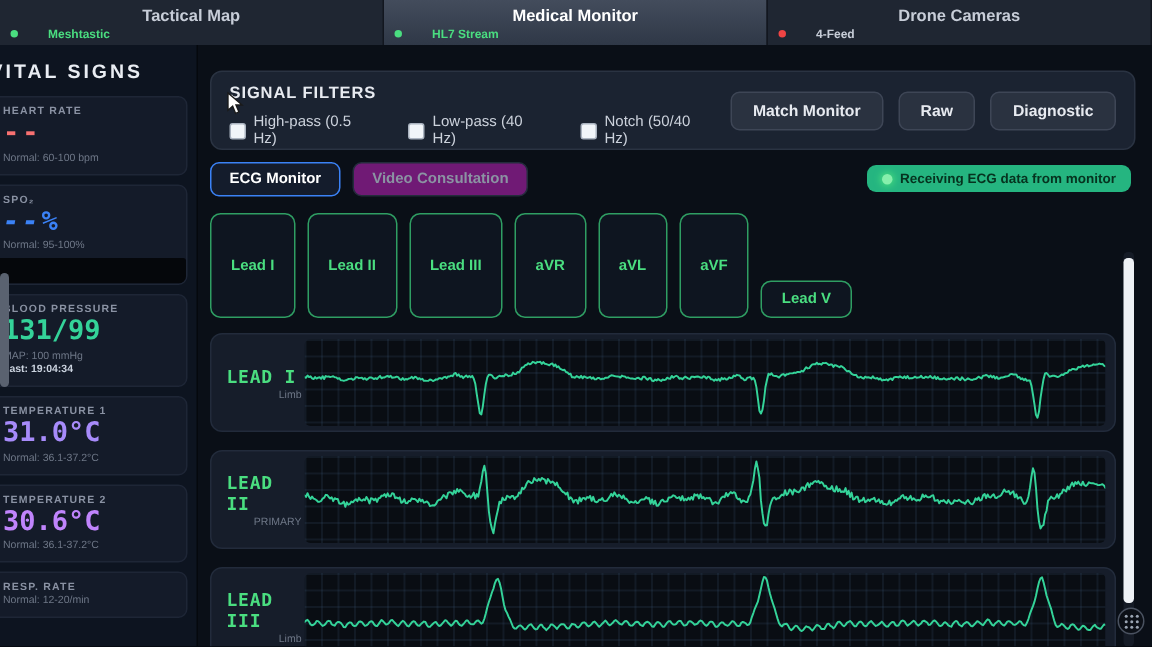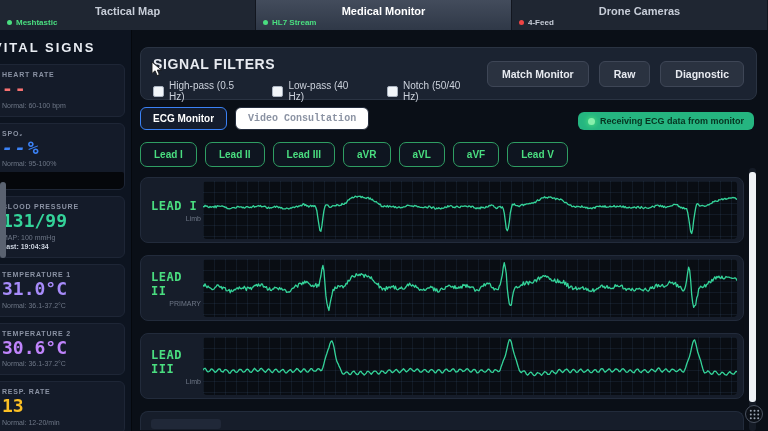--- a/index.html
+++ b/index.html
@@ -6,21 +6,21 @@
   html,body { width:768px; height:431px; overflow:hidden; background:#05080d; }
   body { font-family:"Liberation Sans", sans-serif; }
   #app { position:relative; width:768px; height:431px; background:#0a0f17; overflow:hidden; }
 
   
   .topbar { display:flex; height:30px; background:#20273466; }
   .top-tab { position:relative; flex:1; background:#1f2632; border-right:1px solid #12161f; cursor:pointer; }
   .top-tab.active { background:linear-gradient(180deg,#434c5c,#2f3847); }
   .top-tab-title { position:absolute; top:5px; left:0; right:0; text-align:center; font-size:11px; font-weight:bold; color:#c7cdd8; }
   .top-tab.active .top-tab-title { color:#ffffff; }
-  .top-tab-status { position:absolute; left:7px; bottom:3px; display:flex; align-items:center; gap:4px; font-size:8px; font-weight:bold; }
+  .top-tab-status { position:absolute; left:7px; bottom:3px; display:flex; align-items:center; gap:20px; font-size:8px; font-weight:bold; }
   .dot { width:5px; height:5px; border-radius:50%; }
 
   
   .content { display:flex; height:401px; }
 
   
   .sidebar { width:132px; height:100%; background:#0d1420; border-right:1px solid #05080d; overflow:hidden; position:relative; }
   .sidebar-inner { width:150px; margin-left:-13px; padding:10px 12px 0 6px; }
   .sidebar-title { font-size:13px; font-weight:bold; letter-spacing:2px; color:#e9edf3; margin-bottom:9px; }
   .vital-card { background:#141b29; border:1px solid #1e2636; border-radius:6px; padding:6px 8px 7px 8px; margin-bottom:6px; overflow:hidden; }
@@ -31,32 +31,32 @@
   .v-normal { font-size:7px; color:#6e7787; margin-top:2px; }
   .v-extra { font-size:7px; color:#cbd3df; font-weight:bold; margin-top:2px; }
   .v-strip { height:17px; background:#05070b; border-radius:2px; margin:5px -8px -7px -8px; position:relative; }
   .side-scroll-thumb { position:absolute; left:0; top:152px; width:6px; height:76px; background:#5a6270; border-radius:3px; }
 
   
   .main { flex:1; position:relative; background:#0a0f17; }
 
   .filters-panel { display:flex; margin:17px 11px 0 8px; background:#1b2331; border:1px solid #2a3342; border-radius:8px; height:53px; }
   .filters-left { flex:1; padding:8px 12px 0 12px; }
-  .filters-title { font-size:14px; font-weight:bold; letter-spacing:0.6px; color:#e7eaf0; }
+  .filters-title { font-size:11px; font-weight:bold; letter-spacing:0.6px; color:#e7eaf0; }
   .filters-row { display:flex; align-items:center; gap:24px; margin-top:8px; }
   .filter-item { display:flex; align-items:center; gap:5px; }
   .checkbox { width:11px; height:11px; background:#f1f5f9; border:1px solid #aab3c0; border-radius:2px; cursor:pointer; flex:none; }
   .filter-label { font-size:10px; color:#ccd2dc; }
   .filters-buttons { display:flex; align-items:center; gap:10px; padding-right:12px; }
   .f-btn { background:#2a3240; border:1px solid #3e4656; border-radius:6px; color:#e7eaf0; font-size:10.5px; font-weight:bold; padding:6px 14px; cursor:pointer; font-family:inherit; }
 
-  .viewtabs-row { display:flex; align-items:flex-end; margin:8px 14px 0 8px; height:22px; }
+  .viewtabs-row { display:flex; align-items:center; margin:8px 14px 0 8px; height:22px; }
   .view-tab { border-radius:6px; font-size:10px; font-weight:bold; padding:5px 12px; cursor:pointer; font-family:inherit; }
   .view-tab.active { background:#141c2c; border:1px solid #3b82f6; color:#ffffff; margin-right:8px; }
-  .view-tab.inactive { background:#ffffff; border:1px solid #242c3c; color:#8b93a3;font-family:Liberation Mono, monospace; }
+  .view-tab.inactive { background:#701a75; border:1px solid #242c3c; color:#8b93a3; }
   .badge { margin-left:auto; display:flex; align-items:center; gap:5px; border-radius:6px; padding:4px 10px; }
   .badge-dot { width:7px; height:7px; border-radius:50%; background:#86efac; box-shadow:0 0 5px 1px #4ade80; }
   .badge-text { font-size:9px; font-weight:bold; }
 
   .leads-row { display:flex; gap:8px; margin:12px 8px 0 8px; }
   .lead-btn { background:#0e1520; border:1px solid #2f9e63; border-radius:7px; font-size:10px; font-weight:bold; padding:6px 13px; cursor:pointer; font-family:inherit; }
 
   .charts { margin:10px 24px 0 8px; }
   .chart-card { display:flex; height:66px; background:#161d2a; border:1px solid #222b3b; border-radius:8px; margin-bottom:12px; padding:4px 6px; }
   .chart-label-col { width:56px; display:flex; flex-direction:column; justify-content:center; padding-left:4px; flex:none; }
@@ -139,21 +139,20 @@
         </div>
 
         <div class="vital-card">
           <div class="v-label">TEMPERATURE 2</div>
           <div class="v-value" style="color: rgb(192, 132, 252);">30.6°C</div>
           <div class="v-normal">Normal: 36.1-37.2°C</div>
         </div>
 
         <div class="vital-card">
           <div class="v-label">RESP. RATE</div>
-          <div class="v-value" style="color: rgb(251, 191, 36);">13</div>
           <div class="v-normal">Normal: 12-20/min</div>
 
         </div>
       </div>
       <div class="side-scroll-thumb"></div>
     </div>
 
     <div class="main">
 
       <div class="filters-panel">
@@ -190,21 +189,21 @@
         </div>
       </div>
 
       <div class="leads-row">
         <button class="lead-btn" style="color: rgb(74, 222, 128);">Lead I</button>
         <button class="lead-btn" style="color: rgb(74, 222, 128);">Lead II</button>
         <button class="lead-btn" style="color: rgb(74, 222, 128);">Lead III</button>
         <button class="lead-btn" style="color: rgb(74, 222, 128);">aVR</button>
         <button class="lead-btn" style="color: rgb(74, 222, 128);">aVL</button>
         <button class="lead-btn" style="color: rgb(74, 222, 128);">aVF</button>
-        <button class="lead-btn" style="color: rgb(74, 222, 128);">Lead V</button>
+        <button class="lead-btn" style="color: rgb(74, 222, 128); margin-top: 45px;">Lead V</button>
       </div>
 
       <div class="charts">
         <div class="chart-card">
           <div class="chart-label-col">
             <div class="chart-label" style="color: rgb(74, 222, 128);">LEAD I</div>
             <div class="chart-sublabel">Limb</div>
           </div>
           <div class="chart-area">
             <svg viewBox="0 0 530 58" preserveAspectRatio="none">

